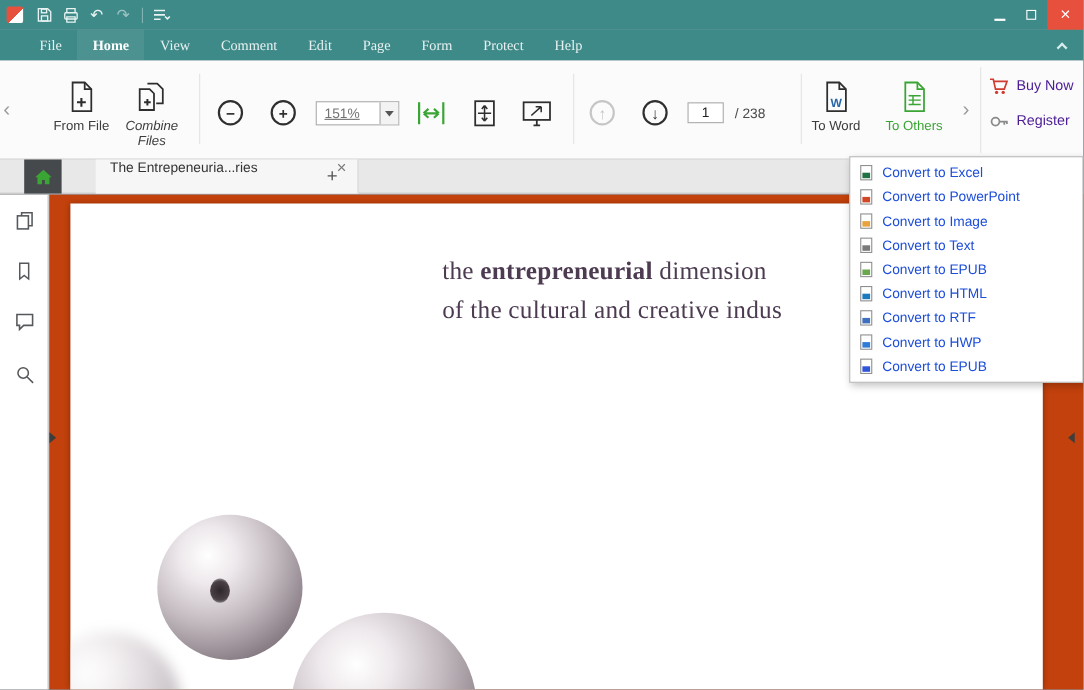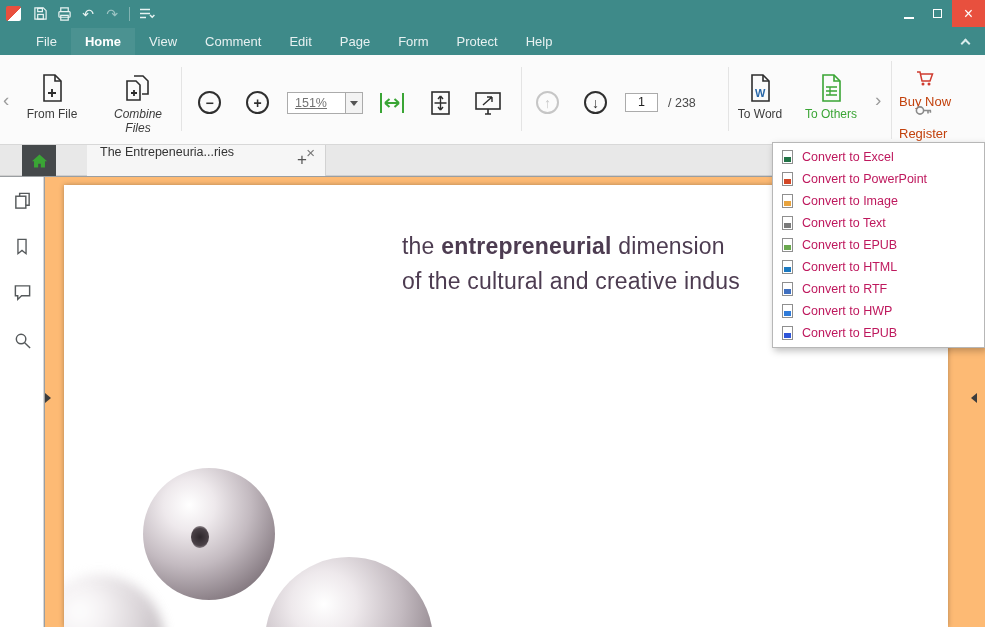--- a/index.html
+++ b/index.html
@@ -16,21 +16,21 @@
   .tb-sep{width:1px;height:14px;background:rgba(255,255,255,.35);margin:0 4px;}
   .tb-title{position:absolute;left:0;right:0;text-align:center;color:rgba(255,255,255,.8);font-size:12.5px;pointer-events:none;}
   .tb-controls{margin-left:auto;display:flex;height:100%;z-index:2;}
   .win-btn{width:29px;height:100%;display:flex;align-items:center;justify-content:center;color:#fff;font-size:14px;}
   .min-shape{width:10px;height:2px;background:#fff;display:block;margin-top:8px;}
   .max-shape{width:9px;height:9px;border:1px solid #fff;display:block;}
   .win-btn.close{width:33px;background:#E8503E;font-size:16px;}
 
   
   .menubar{position:absolute;top:27px;left:0;right:0;height:28px;background:#3E8A89;display:flex;align-items:center;padding-left:22px;}
-  .menu-item{color:rgba(255,255,255,.88);font-size:13px;padding:6px 14px;cursor:default;white-space:nowrap;}
+  .menu-item{color:rgba(255,255,255,.88);font-size:13px;padding:6px 14px;cursor:default;white-space:nowrap;font-family:Liberation Serif, serif;}
   .menu-item.active{color:#fff;font-weight:bold;background:rgba(255,255,255,.07);}
   .menu-collapse{position:absolute;right:10px;top:5px;width:20px;height:18px;display:flex;align-items:center;justify-content:center;}
   .chev-up{width:7px;height:7px;border-left:2px solid #d9ecec;border-top:2px solid #d9ecec;transform:rotate(45deg);margin-top:4px;display:block;}
 
   
   .ribbon{position:absolute;top:55px;left:0;right:0;height:90px;background:#fbfbfb;border-bottom:1px solid #d8d8d8;}
   .chev{position:absolute;font-size:19px;color:#9b9b9b;line-height:18px;cursor:default;}
   .v-sep{position:absolute;top:12px;width:1px;height:64px;background:#e4e4e4;}
   .r-tool{position:absolute;top:16px;width:64px;display:flex;flex-direction:column;align-items:center;cursor:default;}
   .r-ic{height:34px;display:flex;align-items:center;justify-content:center;}
@@ -39,53 +39,53 @@
   .circle-btn{position:absolute;width:23px;height:23px;border:2px solid #2f2f2f;border-radius:50%;color:#2f2f2f;
               display:flex;align-items:center;justify-content:center;font-size:14px;font-weight:bold;cursor:default;}
   .circle-btn.disabled{border-color:#c6c6c6;color:#c6c6c6;}
   .zoom-box{position:absolute;width:76px;height:22px;background:#fff;border:1px solid #ababab;display:flex;align-items:center;}
   .zoom-val{flex:1;padding-left:7px;font-size:12.5px;color:#737373;text-decoration:underline;}
   .zoom-dd{width:17px;height:100%;border-left:1px solid #ababab;background:#f3f3f3;display:flex;align-items:center;justify-content:center;}
   .dd-caret{width:0;height:0;border-left:4px solid transparent;border-right:4px solid transparent;border-top:5px solid #555;display:block;}
   .r-ic-only{position:absolute;width:32px;height:32px;display:flex;align-items:center;justify-content:center;cursor:default;}
   .page-box{position:absolute;width:33px;height:19px;background:#fff;border:1px solid #ababab;text-align:center;font-size:12.5px;line-height:17px;color:#222;}
   .page-total{position:absolute;font-size:12.5px;color:#4a4a4a;}
-  .r-right{position:absolute;display:flex;align-items:center;gap:7px;font-size:13px;color:#c2410c;cursor:default;white-space:nowrap;flex-direction:column;}
+  .r-right{position:absolute;display:flex;gap:7px;font-size:13px;color:#4c1d95;cursor:default;white-space:nowrap;}
 
   
   .tabbar{position:absolute;top:145px;left:0;right:0;height:31px;background:#e8e8e8;border-bottom:1px solid #cfcfcf;}
   .home-btn{position:absolute;left:22px;top:0;width:34px;height:31px;background:#45494b;display:flex;align-items:center;justify-content:center;cursor:default;}
   .doc-tab{position:absolute;left:56px;top:0;width:239px;height:31px;background:#f6f6f6;border-right:1px solid #d2d2d2;
            display:flex;align-items:flex-start;padding:0 10px 0 13px;cursor:default;margin-left:31px;}
   .tab-title{flex:1;font-size:12.5px;color:#333;white-space:nowrap;overflow:hidden;}
   .tab-close{color:#777;font-size:15px;margin-left:6px;line-height:15px;}
   .tab-new{position:absolute;left:291px;top:4px;width:22px;height:22px;color:#555;font-size:17px;display:flex;align-items:center;justify-content:center;}
 
   
   .sidebar{position:absolute;left:0;top:177px;width:44px;height:450px;background:#fff;border-right:1px solid #d8d8d8;}
   .sb-btn{position:absolute;left:11px;width:22px;height:22px;color:#55595b;display:flex;align-items:center;justify-content:center;cursor:default;}
-  .doc-area{position:absolute;left:45px;top:177px;right:0;bottom:0;background:#fdba74;}
+  .doc-area{position:absolute;left:45px;top:177px;right:0;bottom:0;background:#c2410c;font-family:Liberation Serif, serif;}
   .page{position:absolute;left:19px;top:8px;width:884px;height:442px;background:#fff;box-shadow:0 0 5px rgba(0,0,0,.3);overflow:hidden;}
   .doc-text{position:absolute;left:338px;top:44px;font-size:23px;letter-spacing:.2px;color:#4D3C51;line-height:35px;white-space:nowrap;}
   .sphere{position:absolute;border-radius:50%;
           background:radial-gradient(circle at 35% 28%, #ffffff 0%, #eee9ec 20%, #c3bac0 48%, #8d8289 75%, #5e555c 100%);}
   .s1{left:79px;top:283px;width:132px;height:132px;}
   .s1::after{content:"";position:absolute;left:36%;top:44%;width:18px;height:22px;border-radius:50%;
              background:radial-gradient(circle,#2d262b 0%,#4a4147 60%,transparent 100%);}
   .s2{left:201px;top:372px;width:168px;height:168px;}
   .s3{left:-30px;top:390px;width:130px;height:130px;filter:blur(6px);opacity:.6;}
   .handle-l{position:absolute;left:45px;top:393px;width:0;height:0;
             border-left:6px solid #3d3d3d;border-top:5px solid transparent;border-bottom:5px solid transparent;}
   .handle-r{position:absolute;left:971px;top:393px;width:0;height:0;
             border-right:6px solid #3d3d3d;border-top:5px solid transparent;border-bottom:5px solid transparent;}
 
   
   .convert-dropdown{position:absolute;left:772px;top:142px;width:213px;background:#fff;border:1px solid #b7b7b7;
                     box-shadow:2px 3px 7px rgba(0,0,0,.25);padding:3px 0;z-index:50;}
-  .cd-item{display:flex;align-items:center;height:22px;padding-left:9px;gap:9px;font-size:12.5px;color:#be185d;cursor:default;}
+  .cd-item{display:flex;align-items:center;height:22px;padding-left:9px;gap:9px;font-size:12.5px;color:#1d4ed8;cursor:default;}
   .file-ic{width:11px;height:14px;border:1px solid #8f8f8f;background:#fff;position:relative;flex:0 0 auto;}
   .file-ic i{position:absolute;left:1px;right:1px;bottom:1px;height:5px;background:var(--c);}
   .ic-excel{--c:#217346;} .ic-ppt{--c:#d24726;} .ic-image{--c:#e8a33d;} .ic-text{--c:#7a7a7a;}
   .ic-epub{--c:#6aa84f;} .ic-html{--c:#1b79c0;} .ic-rtf{--c:#3f6fbf;} .ic-hwp{--c:#2f7bd9;} .ic-hwpx{--c:#2f56d9;}
 </style>
 </head>
 <body>
 
 <div class="app">
 
@@ -144,21 +144,21 @@
     <span class="menu-item">Protect</span>
     <span class="menu-item">Help</span>
     <div class="menu-collapse">
         <span class="chev-up"></span>
       </div>
   </div>
 
   <div class="ribbon">
     <div class="chev" style="left:3px;top:36px;">‹</div>
 
-    <div class="r-tool" style="left:20px;">
+    <div class="r-tool" style="left:42px;">
       <span class="r-ic">
         <svg width="30" height="32" viewBox="0 0 30 32" fill="none" stroke="#2e2e2e" stroke-width="1.6">
             <path d="M7 3h11l6 6v20H7z"></path>
             <path d="M18 3v6h6"></path>
             <path d="M11 21h8M15 17v8" stroke-width="1.9"></path>
           </svg>
       </span>
       <span class="r-label">From File</span>
     </div>
 

